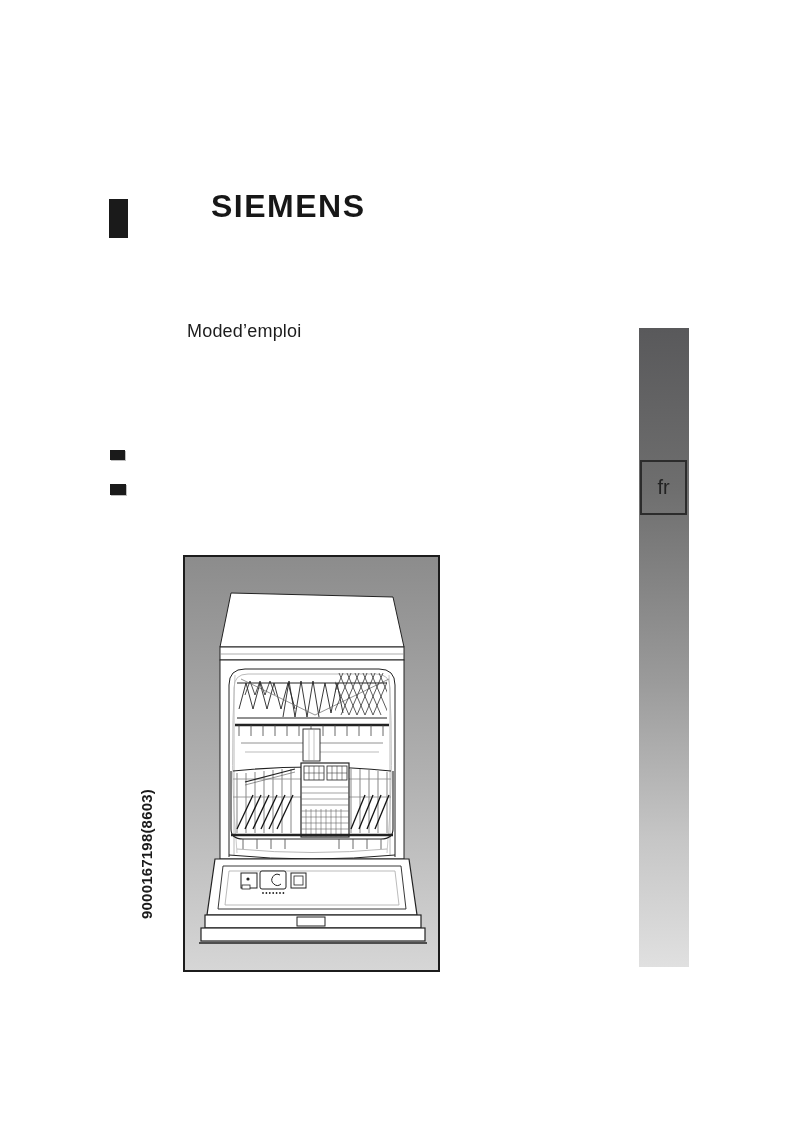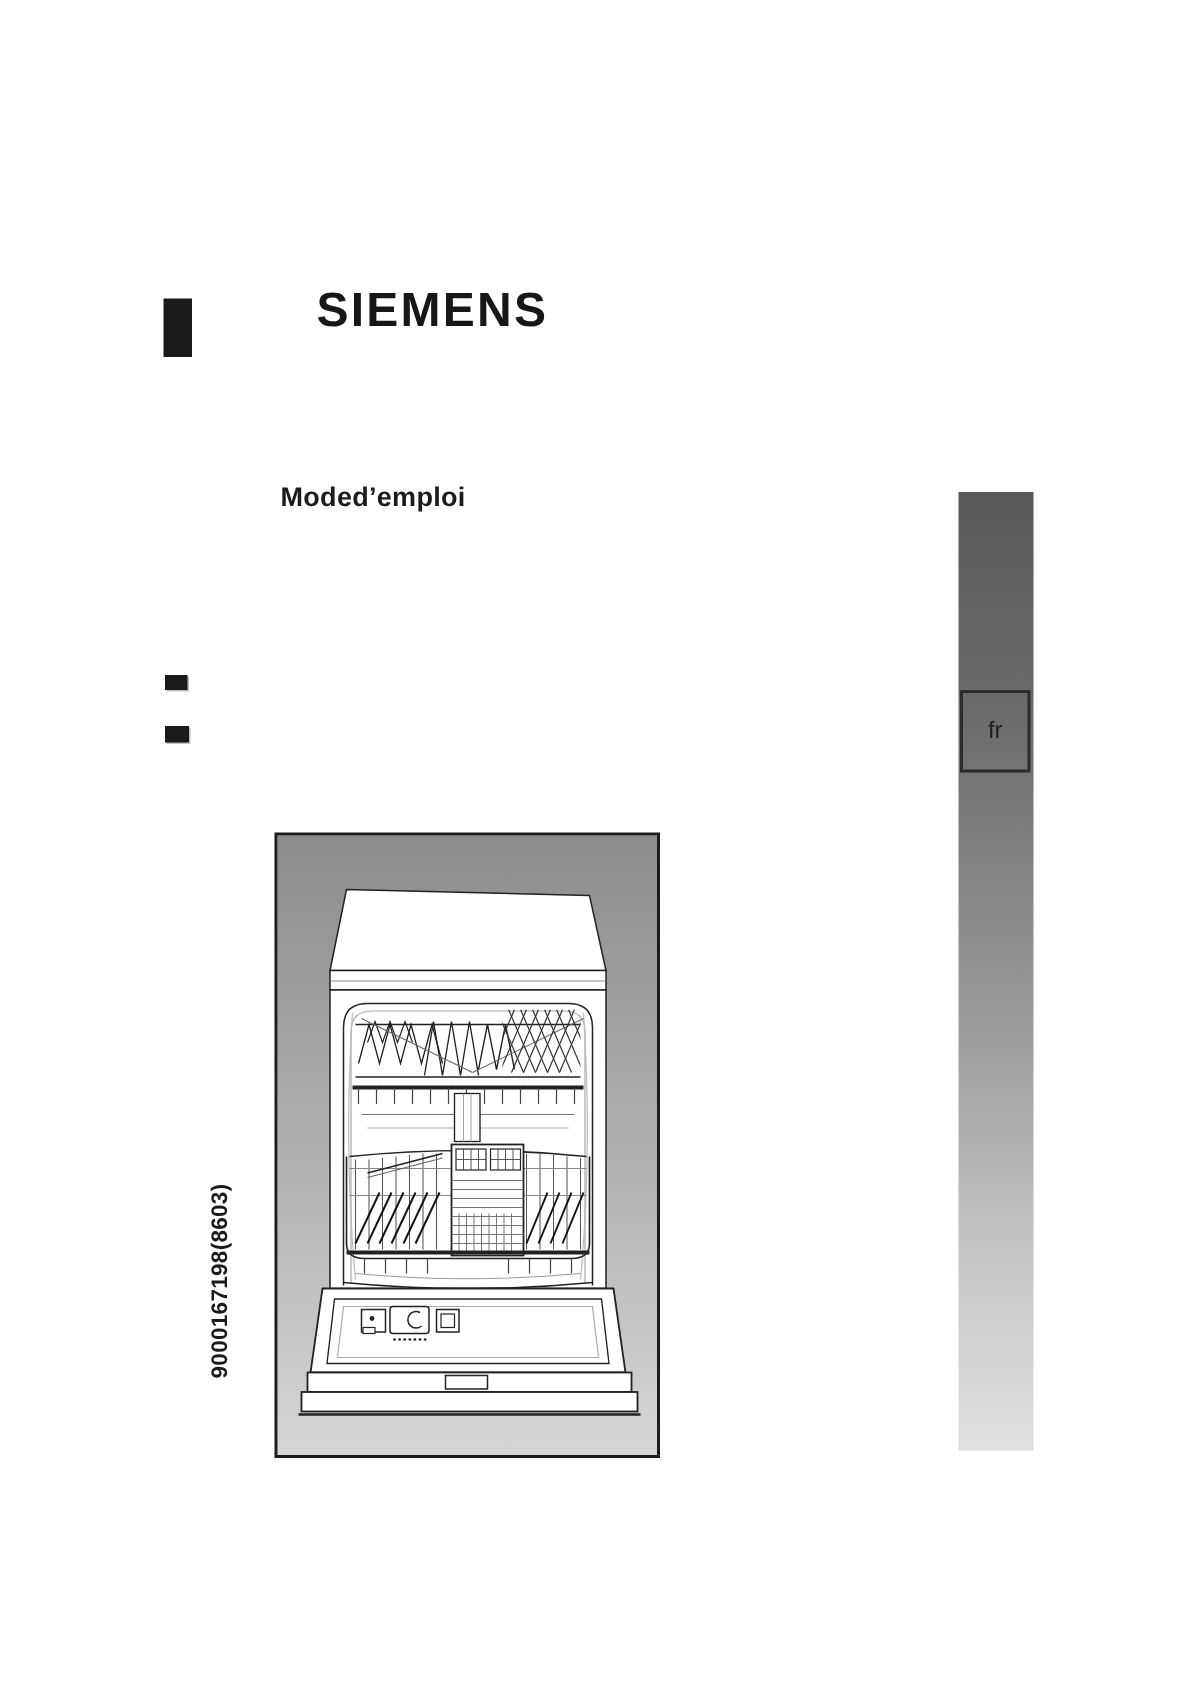--- a/index.html
+++ b/index.html
@@ -8,21 +8,21 @@
     font-family:"Liberation Sans", sans-serif;overflow:hidden;
   }
   .abs{position:absolute;}
 
   
   .logo-accent-bar{left:109px;top:199px;width:19px;height:39px;background:#1a1a1a;}
   .brand{
     left:179px;top:190px;font-size:32px;font-weight:bold;color:#171717;
     letter-spacing:1.5px;line-height:1.0;margin-left:32px;
   }
-  .subtitle{left:187px;top:321px;font-size:18px;font-weight:bold;color:#1c1c1c;letter-spacing:0.2px;}
+  .subtitle{left:187px;top:321px;font-size:18px;font-weight:normal;color:#1c1c1c;letter-spacing:0.2px;}
 
   
   .bullet-1{left:110px;top:450px;width:15px;height:10px;background:#1a1a1a;box-shadow:1px 1px 0 #bdbdbd;}
   .bullet-2{left:110px;top:484px;width:16px;height:11px;background:#1a1a1a;box-shadow:1px 1px 0 #bdbdbd;}
 
   
   .doc-number{
     left:138px;top:783px;height:136px;
     writing-mode:vertical-rl;transform:rotate(180deg);
     font-size:15px;font-weight:bold;color:#1a1a1a;letter-spacing:0.2px;
@@ -39,21 +39,21 @@
 
   
   .lang-bar{
     left:639px;top:328px;width:50px;height:639px;
     background:linear-gradient(180deg,#59595b 0%,#6e6e6e 25%,#9a9a9a 55%,#c6c6c6 80%,#e0e0e0 100%);
   }
   .lang-tab{
     position:absolute;left:1px;top:132px;width:43px;height:51px;
     border:2px solid #2c2c2c;
     display:flex;align-items:center;justify-content:center;
-    font-size:16px;color:#222222;
+    font-size:20px;color:#222222;
   }
 </style>
 </head>
 <body>
 
 <div class="abs logo-accent-bar"></div>
 
 <div class="abs brand">SIEMENS</div>
 
 <div class="abs subtitle">Moded’emploi</div>

